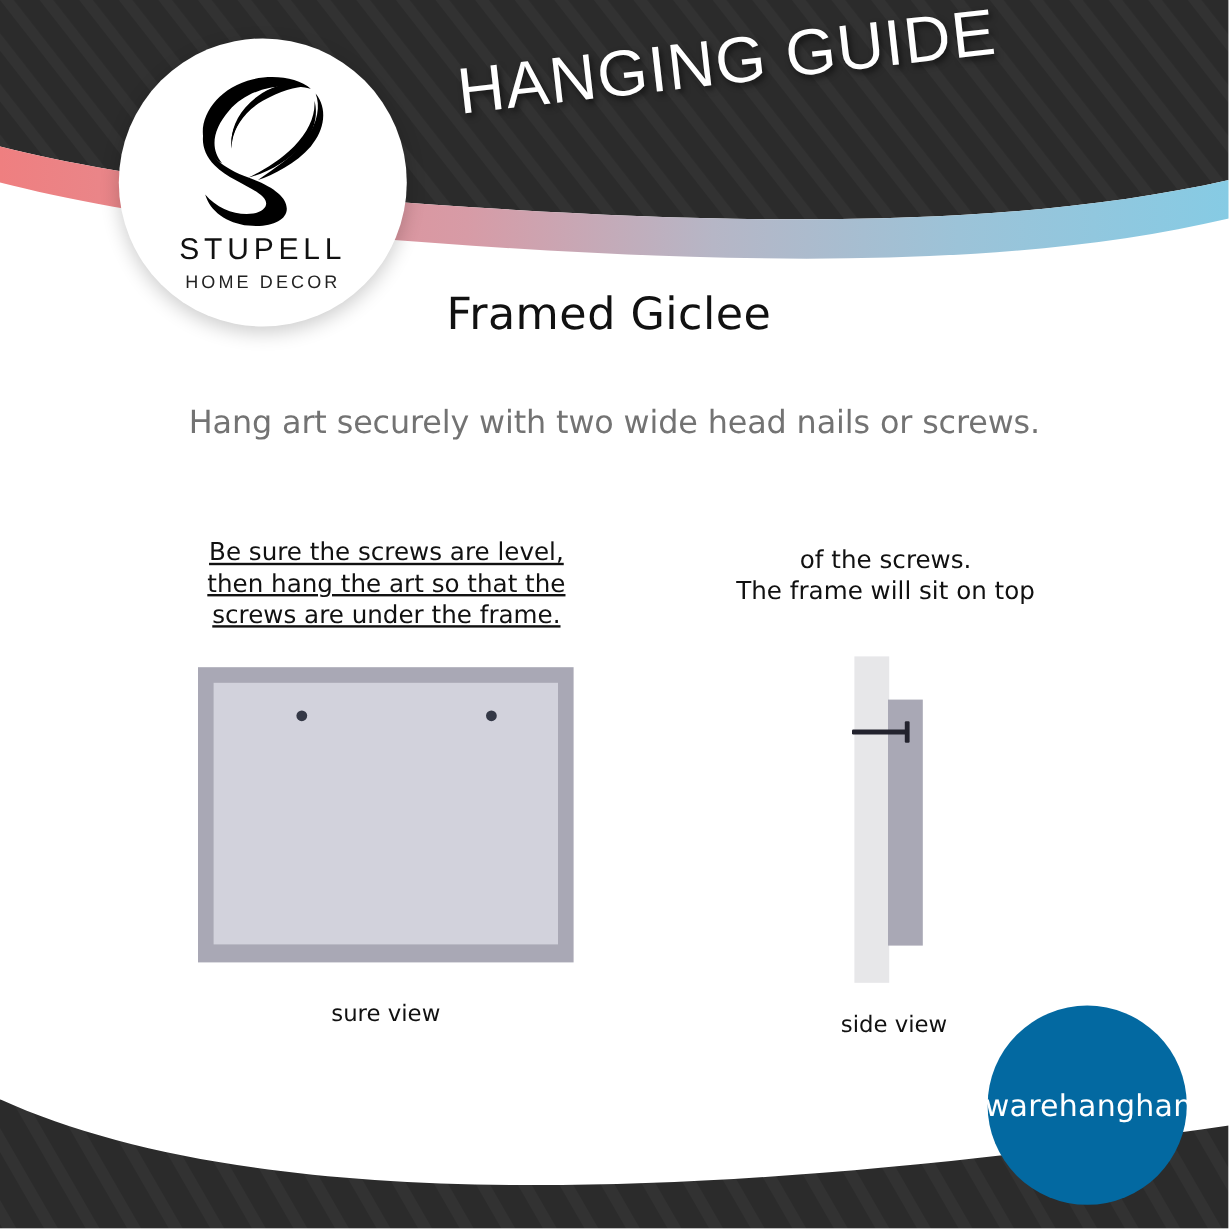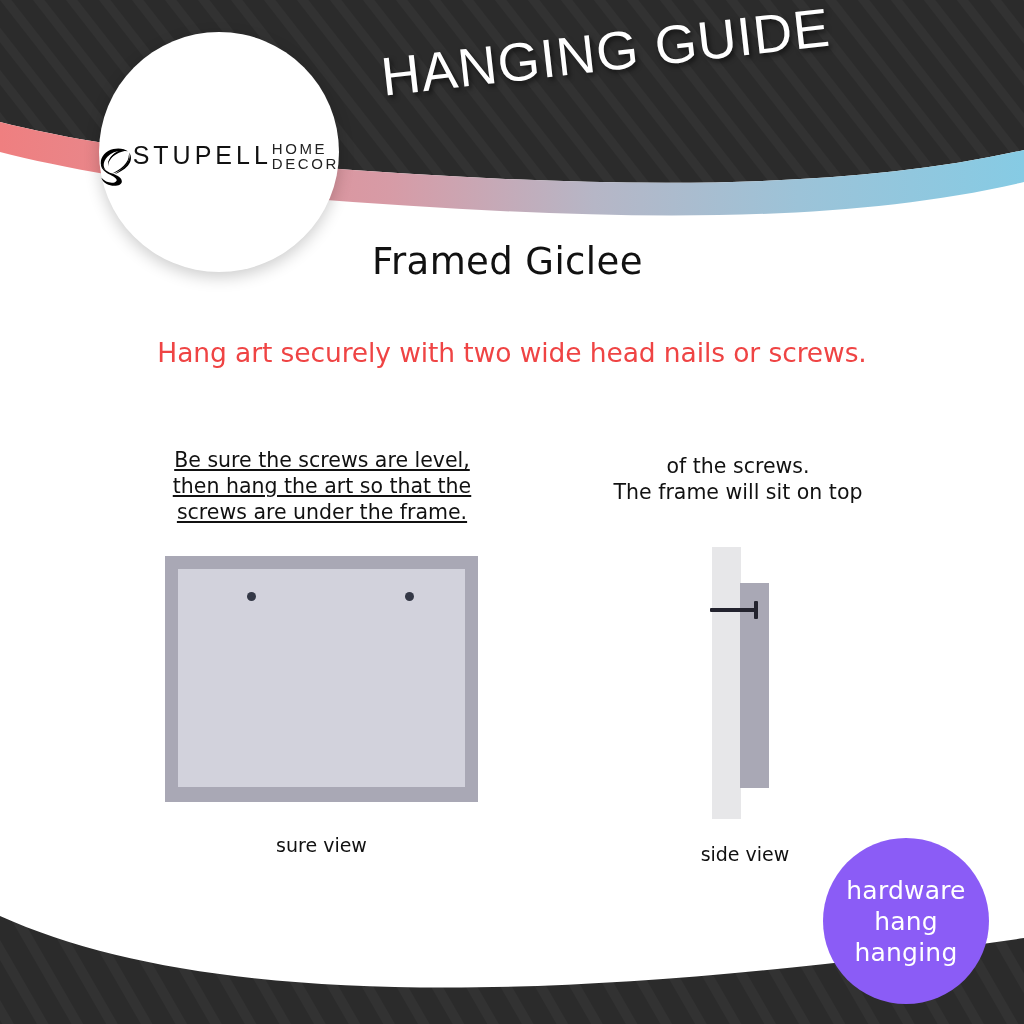--- a/index.html
+++ b/index.html
@@ -13,21 +13,21 @@
   #stage{position:absolute;top:0;left:0;width:1024px;height:1024px;overflow:hidden;background:#fff;}
 
   
   #waves{position:absolute;top:0;left:0;width:1024px;height:1024px;}
 
   
   .logo-badge{
     position:absolute;left:99px;top:32px;width:240px;height:240px;
     border-radius:50%;background:#ffffff;
     box-shadow:0 5px 16px rgba(0,0,0,.20);
-    display:flex;flex-direction:row;align-items:center;
+    display:flex;flex-direction:column;align-items:center;
     z-index:6;
   }
   .logo-mark{width:112px;height:128px;margin-top:30px;}
   .logo-word{
     font-family:"Liberation Sans", sans-serif;
     font-size:25px;letter-spacing:4.0px;color:#111;
     font-weight:400;margin-top:6px;line-height:1;
   }
   .logo-sub{
     font-family:"Liberation Sans", sans-serif;
@@ -52,21 +52,21 @@
   .product-title{
     position:absolute;left:372px;top:240px;
     font-family:"DejaVu Sans", sans-serif;
     font-size:37px;font-weight:400;color:#111;
     letter-spacing:.4px;white-space:nowrap;
   }
   .lede{
     position:absolute;left:0;top:337px;width:1024px;
     text-align:center;
     font-family:"DejaVu Sans", sans-serif;
-    font-size:26.5px;font-weight:500;color:#ef4444;
+    font-size:26.5px;font-weight:500;color:#737373;
     letter-spacing:-.1px;
   }
 
   
   .cap{
     position:absolute;
     font-family:"DejaVu Sans", sans-serif;
     font-size:20.5px;font-weight:500;color:#111;
     line-height:26px;text-align:center;
   }
@@ -100,22 +100,22 @@
     font-family:"DejaVu Sans", sans-serif;
     font-size:19px;font-weight:500;color:#111;
     text-align:center;
   }
   .label-front{left:165px;top:834px;width:313px;}
   .label-side{left:660px;top:843px;width:170px;}
 
   
   .hf-badge{
     position:absolute;left:823px;top:838px;width:166px;height:166px;
-    border-radius:50%;background:#8b5cf6;
-    display:flex;flex-direction:column;align-items:center;justify-content:center;
+    border-radius:50%;background:#0369a1;
+    display:flex;align-items:center;justify-content:center;
     z-index:7;
   }
   .hf-line{
     font-family:"DejaVu Sans", sans-serif;
     font-size:25px;font-weight:400;color:#ffffff;
     line-height:31px;letter-spacing:.2px;
   }
 </style>
 </head>
 <body>

